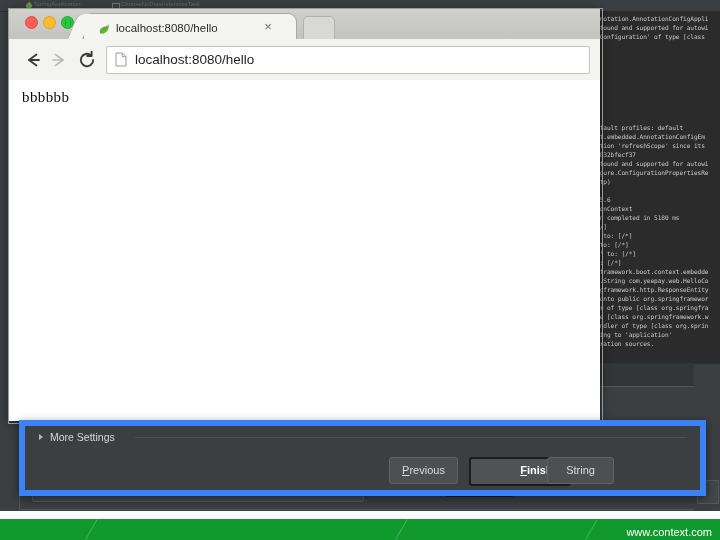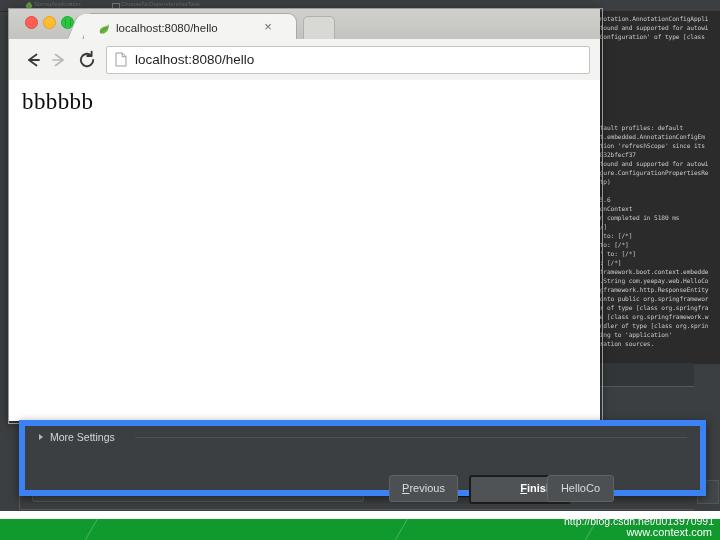--- a/index.html
+++ b/index.html
@@ -122,21 +122,21 @@
     position:absolute;left:28px;top:4px;width:430px;height:18px;line-height:18px;
     font-size:13.5px;color:#1f1f1f;white-space:nowrap;overflow:hidden;
     font-family:"Liberation Sans",sans-serif;
   }
 
   #page-viewport{
     position:absolute;left:0;top:71px;width:591px;height:341px;background:#ffffff;
   }
   #page-body-text{
     position:absolute;left:13px;top:9px;
-    font-size:23px;color:#0d0d0d;letter-spacing:.4px;
+    font-size:15px;color:#0d0d0d;letter-spacing:.4px;
     font-family:"Liberation Serif",serif;
   }
   #browser-outer-border{
     left:8px;top:8px;width:593px;height:414px;border:1px solid #9a9a9a;
     pointer-events:none;
   }
 
   
   #wizard-dialog{
     left:19px;top:420px;width:675px;height:64px;
@@ -151,21 +151,21 @@
     border-left:4px solid #b4b7b9;border-top:3.2px solid transparent;border-bottom:3.2px solid transparent;
   }
   #more-settings-label{
     position:absolute;left:11px;top:0;height:16px;line-height:16px;
     font-size:10.5px;color:#d4d7d9;white-space:nowrap;
     font-family:"Liberation Sans",sans-serif;
   }
   #more-settings-rule{
     position:absolute;left:96px;top:8px;width:552px;height:1px;background:#4e5153;
   }
-  #dialog-buttons{position:absolute;left:0;top:45px;width:572px;height:34px;}
+  #dialog-buttons{position:absolute;left:0;top:27px;width:572px;height:34px;}
   .dlgbtn{
     position:absolute;top:4px;height:25px;
     background:#4c5052;border:1px solid #5f6365;border-radius:3px;
     font-size:11px;color:#d9dcde;text-align:center;line-height:25px;
     font-family:"Liberation Sans",sans-serif;cursor:pointer;white-space:nowrap;
   }
   .dlgbtn.default{
     background:#4f5356;border:2px solid #1c1c1c;font-weight:bold;color:#ffffff;line-height:23px;padding-left:33px;
   }
   .mn{text-decoration:underline;}
@@ -349,24 +349,23 @@
     <span id="more-settings-rule"></span>
   </div>
 
   <div id="dialog-buttons">
     <div class="dlgbtn" id="btn-previous">
       <span class="mn">P</span><span>revious</span>
     </div>
     <div class="dlgbtn default" id="btn-finish">
       <span class="mn">F</span><span>inish</span>
     </div>
-    <div class="dlgbtn" id="btn-cancel">HelloCo</div>
+    <div class="dlgbtn" id="btn-cancel">String</div>
   </div>
 </div>
 
 <div class="layer" id="white-gap"></div>
 <div class="layer" id="green-banner">
   <span class="slash" style="left:90px"></span>
   <span class="slash" style="left:400px"></span>
   <span class="slash" style="left:590px"></span>
-  <span id="wm-url">http://blog.csdn.net/u013970991</span>
   <span id="wm-site">www.context.com</span>
 </div>
 
 </body></html>

